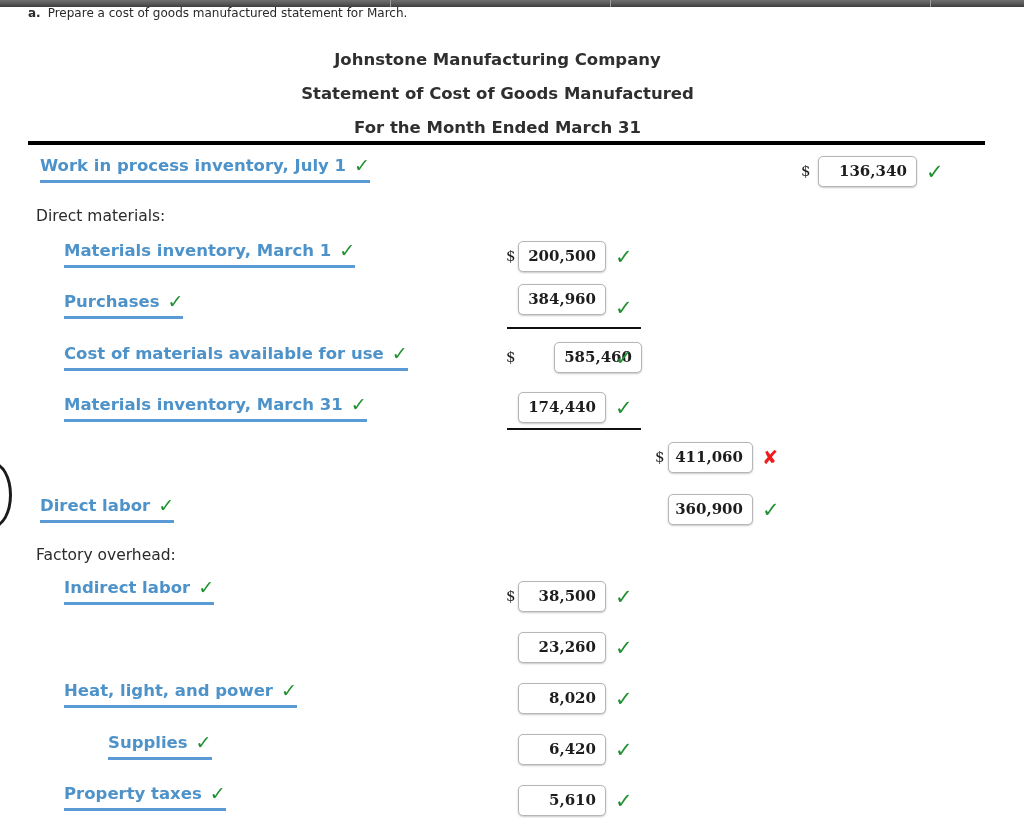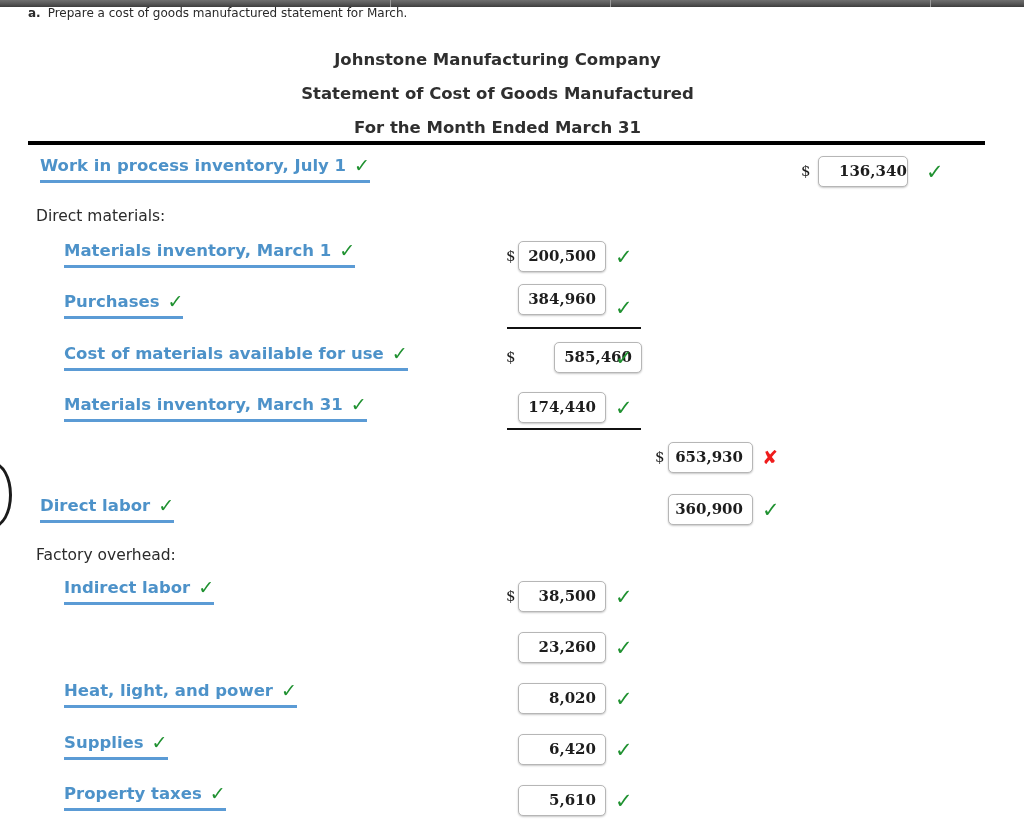--- a/index.html
+++ b/index.html
@@ -76,21 +76,21 @@
     font-weight:bold;
     font-size:15px;
     color:#1d1d1d;
     text-align:right;
     padding:4px 9px 5px 4px;
     height:31px;
     line-height:21px;
   }
   .amt.c1{ left:518px; width:88px; }
   .amt.c2{ left:668px; width:85px; }
-  .amt.c3{ left:818px; width:90px; padding-right:14px;padding-left:20px; }
+  .amt.c3{ left:818px; width:99px; padding-right:14px;padding-left:20px; }
 
   .dollar{
     position:absolute;
     font-family:"DejaVu Serif","Liberation Serif",serif;
     font-size:15px; color:#1d1d1d;
   }
   .dollar.c1{ left:506px; }
   .dollar.c2{ left:655px; }
   .dollar.c3{ left:801px; }
 
@@ -157,35 +157,35 @@
     <div class="amt c1" style="top: 284px;">384,960</div>
     <div class="mark c1 ok" style="top: 298px;">✓</div>
     <div class="labelfield indent1" style="top: 344px;"><span>Cost of materials available for use</span><span class="labelcheck">✓</span></div>
     <div class="dollar c1" style="top: 348px;">$</div>
     <div class="amt c1" style="top: 342px; margin-left: 36px;">585,460</div>
     <div class="mark c1 ok" style="top: 348px;">✓</div>
     <div class="labelfield indent1" style="top: 395px;"><span>Materials inventory, March 31</span><span class="labelcheck">✓</span></div>
     <div class="amt c1" style="top: 392px;">174,440</div>
     <div class="mark c1 ok" style="top: 398px;">✓</div>
     <div class="dollar c2" style="top: 448px;">$</div>
-    <div class="amt c2" style="top: 442px;">653,930</div>
+    <div class="amt c2" style="top: 442px;">411,060</div>
     <div class="mark c2 bad" style="top: 448px;">✘</div>
     <div class="labelfield indent0" style="top: 496px;"><span>Direct labor</span><span class="labelcheck">✓</span></div>
     <div class="amt c2" style="top: 494px;">360,900</div>
     <div class="mark c2 ok" style="top: 500px;">✓</div>
     <div class="labelfield indent1" style="top: 578px;"><span>Indirect labor</span><span class="labelcheck">✓</span></div>
     <div class="dollar c1" style="top: 587px;">$</div>
     <div class="amt c1" style="top: 581px;">38,500</div>
     <div class="mark c1 ok" style="top: 587px;">✓</div>
     <div class="amt c1" style="top: 632px;">23,260</div>
     <div class="mark c1 ok" style="top: 638px;">✓</div>
     <div class="labelfield indent1" style="top: 681px;"><span>Heat, light, and power</span><span class="labelcheck">✓</span></div>
     <div class="amt c1" style="top: 683px;">8,020</div>
     <div class="mark c1 ok" style="top: 689px;">✓</div>
-    <div class="labelfield indent1" style="top: 733px;"><span>Supplies</span><span class="labelcheck">✓</span></div>
+    <div class="labelfield indent1" style="top: 733px; margin-left: 44px;"><span>Supplies</span><span class="labelcheck">✓</span></div>
     <div class="amt c1" style="top: 734px;">6,420</div>
     <div class="mark c1 ok" style="top: 740px;">✓</div>
     <div class="labelfield indent1" style="top: 784px;"><span>Property taxes</span><span class="labelcheck">✓</span></div>
     <div class="amt c1" style="top: 785px;">5,610</div>
     <div class="mark c1 ok" style="top: 791px;">✓</div>
     <div class="subrule c1" style="top: 327px;"></div>
     <div class="subrule c1" style="top: 428px;"></div>
     <div class="caption" style="top: 207px; text-align: center;">Direct materials:</div>
     <div class="caption" style="top: 546px;">Factory overhead:</div>
   </div>

